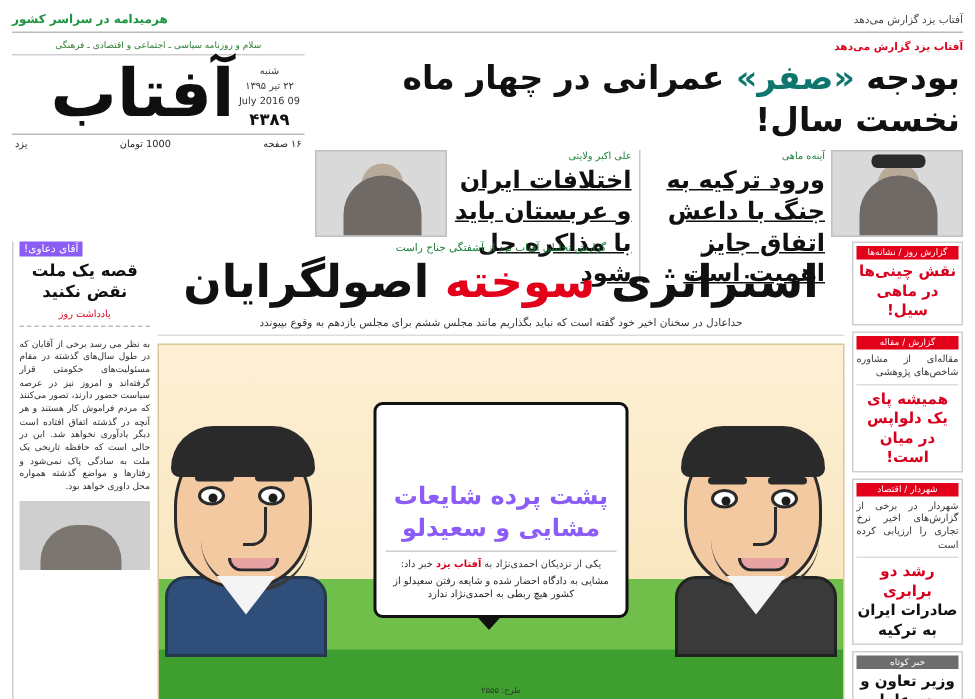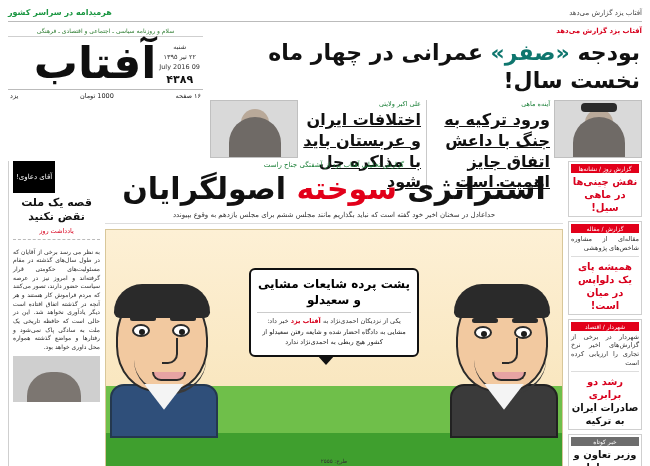--- a/index.html
+++ b/index.html
@@ -116,22 +116,22 @@
   .rail-title { font-size: 10px; font-weight: bold; color: #d8001d; line-height: 1.3; text-align: center; }
   .rail-title.dark { color: #111; }
   .rail-sep { height: 1px; background: #ddd; margin: 3px 0; }
   .rail-mini { font-size: 6.5px; color: #333; line-height: 1.35; text-align: justify; }
 
   .left-col {
     width: 92px; flex: 0 0 92px; border-left: 1px solid #cfcfcf; padding-left: 4px;
     display: flex; flex-direction: column;
   }
   .col-flag {
-    font-size: 7px; color: #fff; background: #000000; display: inline-block;
-    padding: 12px 3px; align-self: flex-end;
+    font-size: 7px; color: #fff; background: #8b5cf6; display: inline-block;
+    padding: 1px 3px; align-self: flex-end;
   }
   .col-title { font-size: 11px; font-weight: bold; color: #111; margin-top: 3px; line-height: 1.3; text-align: center;}
   .col-sub { font-size: 6.5px; color: #d8001d; text-align: center; margin-top: 2px; }
   .col-body { font-size: 6px; color: #2b2b2b; line-height: 1.45; margin-top: 4px; text-align: justify; }
   .author-photo {
     width: 100%; height: 46px; background: #cfcfcf; margin-top: 4px; position: relative; overflow: hidden;
   }
   .author-photo::after {
     content: ""; position: absolute; left: 14px; bottom: 0; width: 54px; height: 30px;
     border-radius: 24px 24px 0 0; background: #7c7671;
@@ -211,21 +211,21 @@
   .face.left { left: 4px; }
   .face.right { right: 4px; }
   .face.right .body { background: #3a3a3a; border-color: #222; }
 
   .bubble {
     position: absolute; left: 50%; transform: translateX(-50%);
     top: 16%; width: 170px; background: #ffffff;
     border: 2px solid #111; border-radius: 6px; padding: 6px 6px 8px 6px;
     text-align: center;
   }
-  .bubble .b-title { font-size: 12px; font-weight: bold; color: #000000; line-height: 1.35; }
+  .bubble .b-title { font-size: 16px; font-weight: bold; color: #8b5cf6; line-height: 1.35; margin-top: 44px; }
   .bubble .b-rule { height: 1px; background: #ccc; margin: 4px 0; }
   .bubble .b-lead { font-size: 6.5px; color: #333; line-height: 1.4; }
   .bubble .b-red { color: #d8001d; font-weight: bold; }
   .bubble .b-body { font-size: 6.5px; color: #222; line-height: 1.45; margin-top: 2px; }
   .bubble::after {
     content: ""; position: absolute; bottom: -10px; left: 40%;
     border-left: 9px solid transparent; border-right: 9px solid transparent;
     border-top: 10px solid #111;
   }
   .cartoon-sign {

